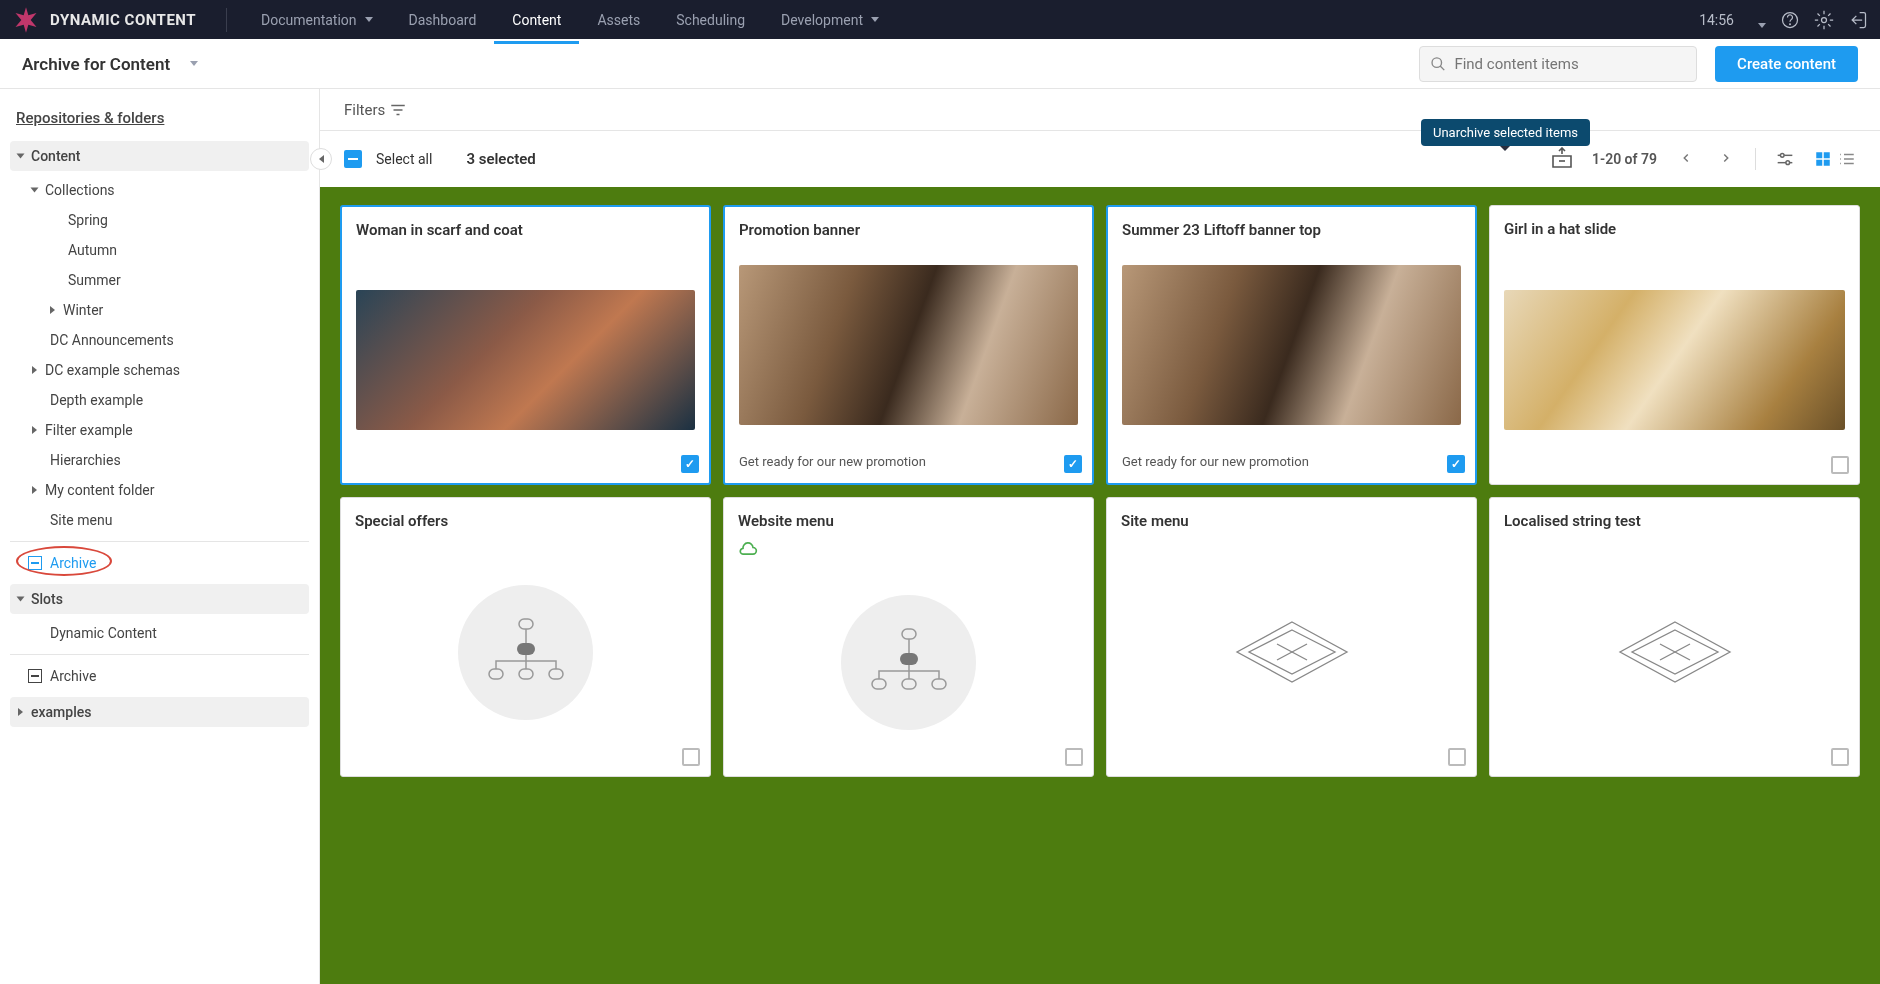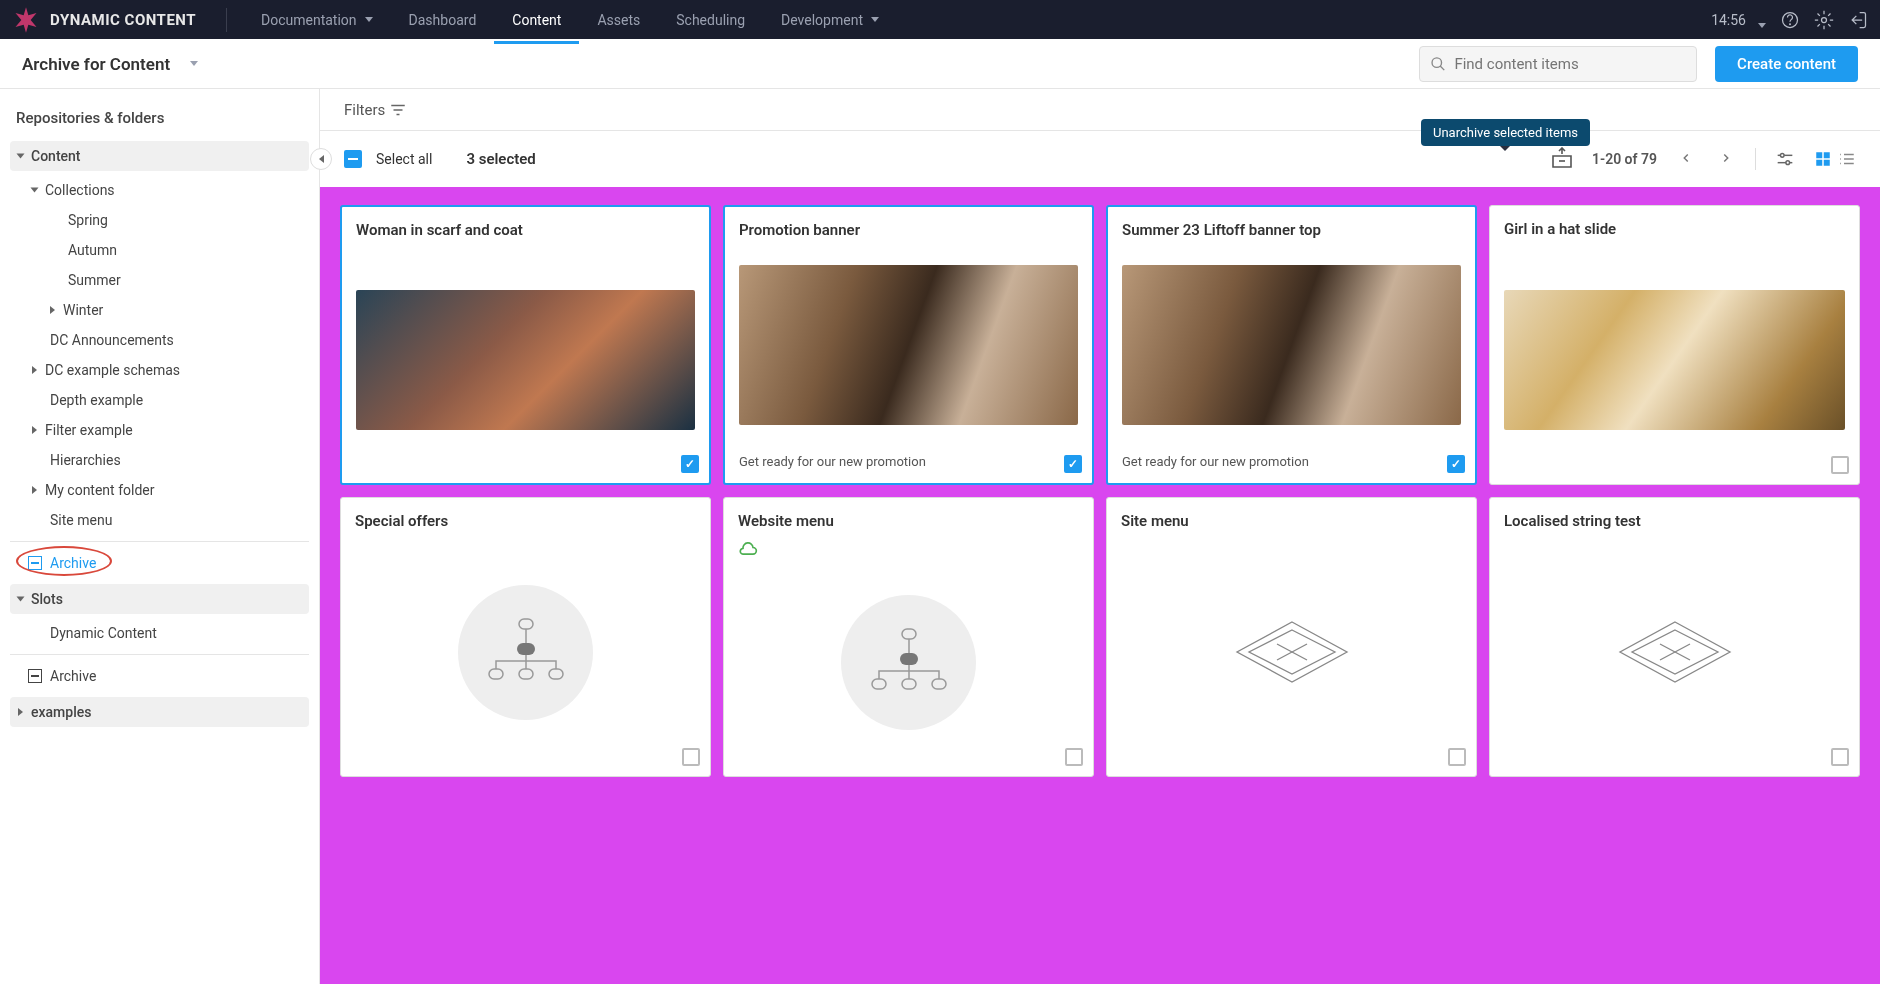--- a/index.html
+++ b/index.html
@@ -8,33 +8,33 @@
 .topbar { background:#1a1e2e; height:39px; display:flex; align-items:center; padding:0 12px; color:#fff; }
 .logo-area { display:flex; align-items:center; gap:10px; margin-right:30px; }
 .logo-star { width:28px; height:28px; }
 .brand { font-size:15px; font-weight:700; letter-spacing:0.5px; color:#e8e8e8; }
 .topbar-divider { width:1px; height:24px; background:#3a3e4e; margin:0 16px 0 0; }
 .nav-item { color:#9aa0b0; padding:0 18px; height:48px; display:flex; align-items:center; gap:8px; cursor:pointer; font-size:14px; position:relative; }
 .nav-item.active { color:#fff; }
 .nav-item.active::after { content:""; position:absolute; bottom:0; left:0; right:0; height:3px; background:#1e9bf0; }
 .caret-down { width:0; height:0; border-left:4px solid transparent; border-right:4px solid transparent; border-top:5px solid #9aa0b0; }
 .topbar-right { margin-left:auto; display:flex; align-items:center; gap:14px; color:#b8bdc9; }
-.time-disp { display:flex; align-items:flex-end; gap:12px; cursor:pointer; }
+.time-disp { display:flex; align-items:flex-end; gap:24px; cursor:pointer; }
 .icon-btn { width:20px; height:20px; cursor:pointer; color:#b8bdc9; }
 
 .subheader { height:50px; border-bottom:1px solid #e5e5e5; display:flex; align-items:center; padding:0 22px; }
 .breadcrumb { font-size:17px; font-weight:600; color:#333; display:flex; align-items:center; gap:20px; cursor:pointer; }
 .subheader-right { margin-left:auto; display:flex; align-items:center; gap:18px; }
 .search-box { position:relative; width:278px; height:36px; background:#f5f5f5; border:1px solid #ddd; border-radius:4px; display:flex; align-items:center; padding:0 10px; gap:8px; }
 .search-box input { border:none; background:transparent; outline:none; font-size:15px; width:100%; color:#555; }
 .create-btn { background:#1e9bf0; color:#fff; border:none; border-radius:4px; height:36px; padding:0 22px; font-size:15px; font-weight:500; cursor:pointer; }
 
 .layout { display:flex; height:calc(100vh - 89px); }
 .sidebar { width:320px; border-right:1px solid #e5e5e5; overflow-y:auto; padding:12px 10px; position:relative; }
-.sidebar-title { font-size:15px; font-weight:500; color:#444; padding:8px 6px 14px; }
+.sidebar-title { font-size:15px; font-weight:500; color:#444; padding:8px 6px 14px;text-decoration:underline; }
 .tree-node { display:flex; align-items:center; gap:8px; padding:7px 8px; cursor:pointer; font-size:14px; color:#444; border-radius:4px; }
 .tree-node.section { background:#f0f0f0; font-weight:500; margin-bottom:4px; }
 .tree-node.child { padding-left:40px; }
 .tree-node.child2 { padding-left:58px; }
 .tree-node.active { color:#1e9bf0; }
 .chev { width:0; height:0; border-top:4px solid transparent; border-bottom:4px solid transparent; border-left:5px solid #666; }
 .chev.down { transform:rotate(90deg); }
 .archive-icon { width:14px; height:14px; border:1.5px solid currentColor; position:relative; }
 .archive-icon::after { content:""; position:absolute; left:2px; right:2px; top:5px; height:1.5px; background:currentColor; }
 .circle-highlight { border:2px solid #d9483b; border-radius:50%; position:absolute; width:96px; height:30px; pointer-events:none; }
@@ -50,21 +50,21 @@
 .checkbox.check::after { content:"✓"; color:#fff; font-size:12px; font-weight:bold; }
 .checkbox.empty { background:#fff; border-color:#bbb; }
 .sel-count { font-weight:600; font-size:15px; }
 .sel-bar-right { margin-left:auto; display:flex; align-items:center; gap:18px; color:#555; }
 .vdiv { width:1px; height:22px; background:#ddd; }
 .pager-arrow { cursor:pointer; padding:4px; color:#777; }
 
 .tooltip { position:absolute; background:#0c4a6e; color:#fff; font-size:13px; padding:6px 12px; border-radius:4px; right:290px; top:-12px; white-space:nowrap; }
 .tooltip::after { content:""; position:absolute; bottom:-5px; left:50%; margin-left:-5px; border-left:5px solid transparent; border-right:5px solid transparent; border-top:5px solid #2a2e3e; }
 
-.grid-area { flex:1; overflow-y:auto; background:#d946ef; padding:18px 20px; }
+.grid-area { flex:1; overflow-y:auto; background:#4d7c0f; padding:18px 20px; }
 .grid { display:grid; grid-template-columns:repeat(4,1fr); gap:12px; }
 .card { background:#fff; border:1px solid #ddd; border-radius:3px; height:280px; display:flex; flex-direction:column; padding:14px; position:relative; cursor:pointer; }
 .card.selected { border:2px solid #1e9bf0; }
 .card-title { font-weight:600; font-size:15px; margin-bottom:12px; }
 .card-thumb { flex:1; display:flex; align-items:center; justify-content:center; overflow:hidden; }
 .card-caption { font-size:13px; color:#555; margin-top:15px; }
 .card-check { position:absolute; bottom:10px; right:10px; }
 .ph-img { width:100%; height:140px; border-radius:2px; }
 .ph-circle { width:135px; height:135px; border-radius:50%; background:#eee; display:flex; align-items:center; justify-content:center; }
 .cloud-icon { color:#4caf50; margin-bottom:4px; }

